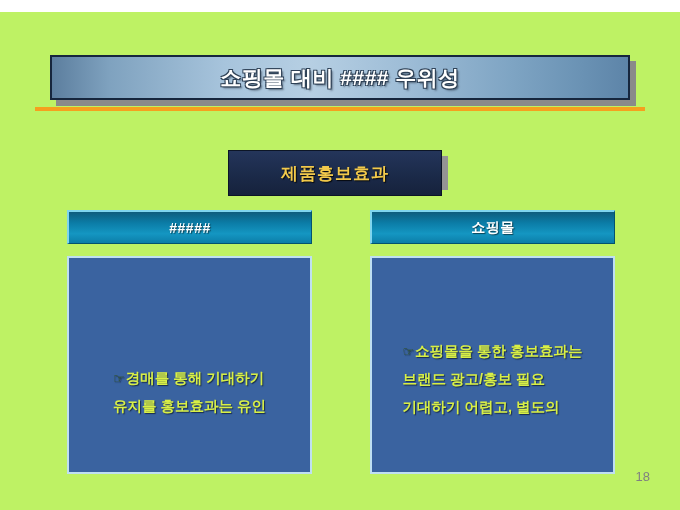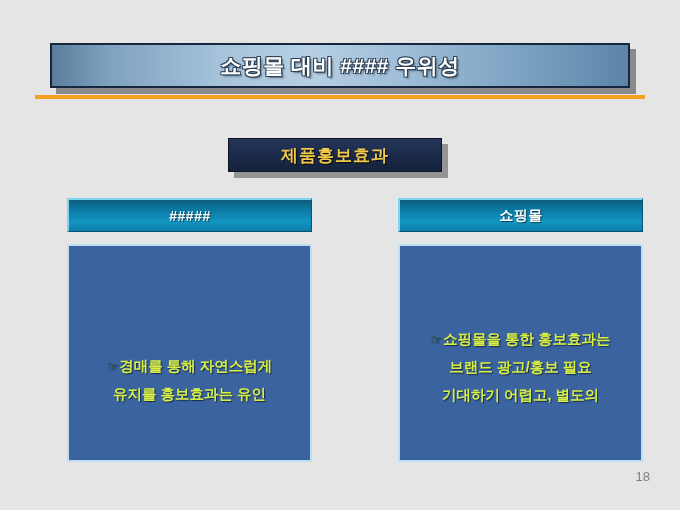--- a/index.html
+++ b/index.html
@@ -11,21 +11,22 @@
     width: 680px;
     height: 510px;
     position: relative;
     overflow: hidden;
     font-family: "Liberation Sans", "DejaVu Sans", sans-serif;
   }
 
   .slide {
     position: absolute;
     inset: 0;
-    background: #e5e5e5;
+    background: #bef264;
+    margin-top: 12px;
   }
 
   
   .title-wrap {
     position: absolute;
     left: 50px;
     top: 43px;
     width: 580px;
     height: 45px;
   }
@@ -96,21 +97,21 @@
     top: 6px;
     width: 214px;
     height: 34px;
     background: #949494;
   }
   .sub-box {
     position: absolute;
     left: 0;
     top: 0;
     width: 214px;
-    height: 34px;
+    height: 46px;
     box-sizing: border-box;
     border: 1px solid #0c1526;
     background: linear-gradient(to bottom, #24355a 0%, #1b2a49 55%, #16223c 100%);
     display: flex;
     align-items: center;
     justify-content: center;
   }
   .sub-text {
     font-size: 17px;
     font-weight: bold;
@@ -120,21 +121,21 @@
     white-space: nowrap;
   }
 
   
   .col {
     position: absolute;
     top: 198px;
     width: 245px;
   }
   .col-left  { left: 67px; }
-  .col-right { left: 376px; padding-left: 22px; }
+  .col-right { left: 348px; padding-left: 22px; }
 
   .col-head {
     position: relative;
     height: 34px;
     box-sizing: border-box;
     border-top: 2px solid #7fd5ef;
     border-left: 2px solid #7fd5ef;
     border-right: 1px solid #04536f;
     border-bottom: 1px solid #04536f;
     background: linear-gradient(to bottom,
@@ -171,21 +172,20 @@
   .col-left .col-body  { justify-content: center; }
   .col-right .col-body { justify-content: center; }
 
   .body-line {
     font-size: 14.5px;
     font-weight: bold;
     color: #d8ef46;
     line-height: 1.95;
     white-space: nowrap;
     text-shadow: 1px 1px 1px rgba(12,25,45,0.75);
-    text-align: center;
   }
   .body-line .hand {
     font-size: 13px;
     color: #2f4f16;
     margin-right: 1px;
   }
 
   
   .col-left .body-stack  { margin-top: 54px; }
   .col-right .body-stack { margin-top: 28px; }
@@ -220,21 +220,21 @@
     </div>
   </div>
 
   <div class="col col-left">
     <div class="col-head">
       <span class="col-head-text">#####</span>
     </div>
     <div class="col-body">
       <div class="body-stack">
         <div class="body-line">
-          <span class="hand">☞</span><span>경매를 통해 자연스럽게</span>
+          <span class="hand">☞</span><span>경매를 통해 기대하기</span>
         </div>
         <div class="body-line">유지를 홍보효과는 유인</div>
       </div>
     </div>
   </div>
 
   <div class="col col-right">
     <div class="col-head">
       <span class="col-head-text">쇼핑몰</span>
     </div>

